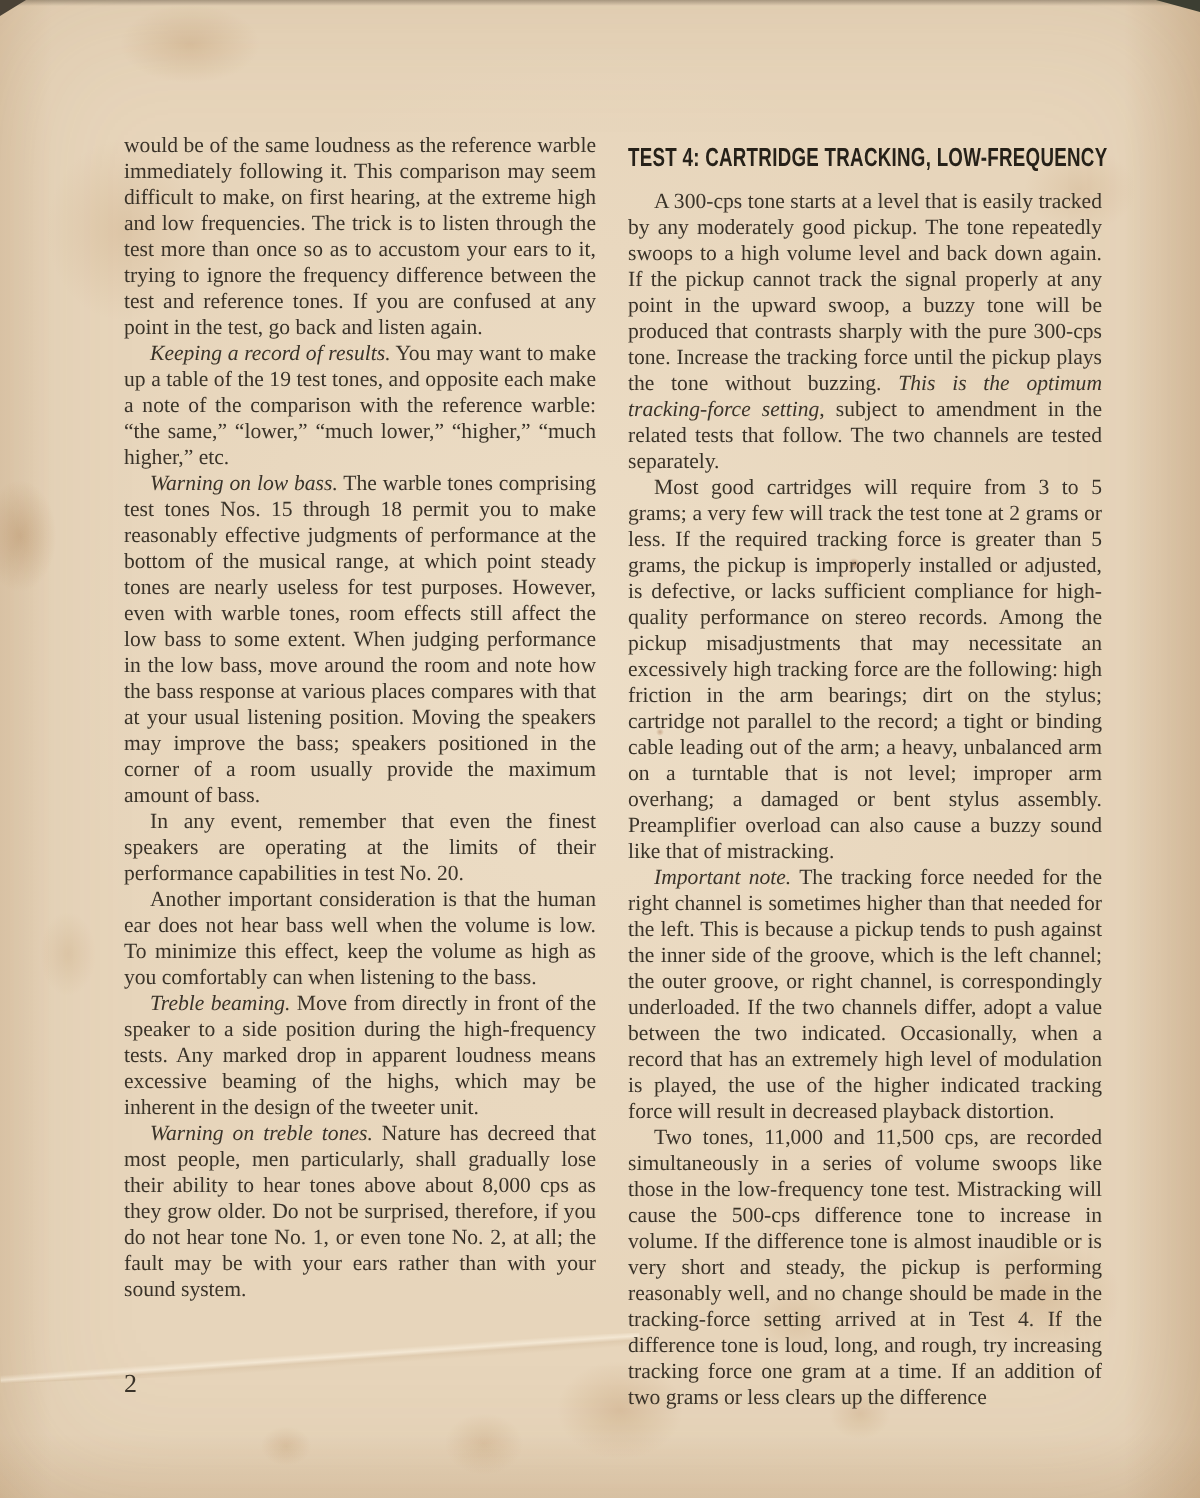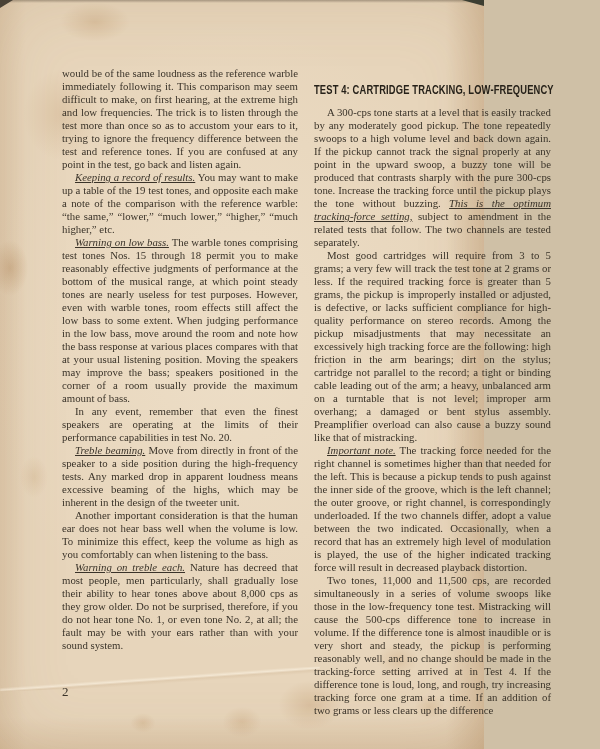--- a/index.html
+++ b/index.html
@@ -9,21 +9,21 @@
   }
   * { margin: 0; padding: 0; box-sizing: border-box; }
   html, body { width: 600px; height: 749px; }
   body {
     font-family: "Liberation Serif", "DejaVu Serif", serif;
     background: #cfc0a6;
     overflow: hidden;
   }
   .page {
     position: relative;
-    width: 484px;
+    width: 600px;
     height: 749px;
     background-color: var(--paper);
     background-image:
       linear-gradient(180deg, rgba(92,82,66,0.45) 0px, rgba(92,82,66,0) 3px),
       linear-gradient(270deg, rgba(176,136,92,0.30) 0px, rgba(176,136,92,0) 38px),
       linear-gradient(90deg, rgba(176,136,92,0.16) 0px, rgba(176,136,92,0) 26px),
       linear-gradient(0deg, rgba(176,136,92,0.18) 0px, rgba(176,136,92,0) 32px),
       radial-gradient(ellipse 50px 28px at 95px 22px, rgba(186,144,96,0.30), rgba(186,144,96,0) 70%),
       radial-gradient(ellipse 55px 65px at 62px 115px, rgba(186,144,96,0.22), rgba(186,144,96,0) 70%),
       radial-gradient(ellipse 26px 40px at 10px 268px, rgba(170,124,76,0.35), rgba(170,124,76,0) 70%),
@@ -60,32 +60,32 @@
     top: 67px;
     color: var(--ink);
     font-size: 10.8px;
     line-height: 13px;
     text-align: justify;
   }
   .column-left  { left: 62px;  width: 236px; }
   .column-right { left: 314px; width: 237px; }
   .para { text-align: justify; }
   .para.indent { text-indent: 13px; }
-  .para em { font-style: italic; text-decoration: underline; }
+  .para em { font-style: italic; }
   .heading {
     font-family: "Liberation Sans", sans-serif;
     font-weight: 700;
     font-size: 13px;
     line-height: 14px;
     color: var(--heading_ink);
     margin: 17px 0 9px 0;
     white-space: nowrap;
     overflow: visible;
   }
-  .heading:first-child { margin-top: 16px; }
+  .heading:first-child { margin-top: 5px; }
   .heading-inner {
     display: inline-block;
     transform: scaleX(0.72);
     transform-origin: 0 50%;
     letter-spacing: 0.2px;
   }
   .page-number {
     position: absolute;
     left: 62px;
     top: 684px;
@@ -99,23 +99,23 @@
 <div class="page">
   <div class="corner-tl"></div>
   <div class="corner-tr"></div>
   <div class="crease"></div>
 
   <div class="column column-left">
       <p class="para"><span>would be of the same loudness as the reference warble immediately following it. This comparison may seem difficult to make, on first hearing, at the extreme high and low frequencies. The trick is to listen through the test more than once so as to accustom your ears to it, trying to ignore the frequency difference between the test and reference tones. If you are confused at any point in the test, go back and listen again.</span></p>
       <p class="para indent"><em>Keeping a record of results.</em><span> You may want to make up a table of the 19 test tones, and opposite each make a note of the comparison with the reference warble: “the same,” “lower,” “much lower,” “higher,” “much higher,” etc.</span></p>
       <p class="para indent"><em>Warning on low bass.</em><span> The warble tones comprising test tones Nos. 15 through 18 permit you to make reasonably effective judgments of performance at the bottom of the musical range, at which point steady tones are nearly useless for test purposes. However, even with warble tones, room effects still affect the low bass to some extent. When judging performance in the low bass, move around the room and note how the bass response at various places compares with that at your usual listening position. Moving the speakers may improve the bass; speakers positioned in the corner of a room usually provide the maximum amount of bass.</span></p>
       <p class="para indent"><span>In any event, remember that even the finest speakers are operating at the limits of their performance capabilities in test No. 20.</span></p>
+      <p class="para indent"><span>Another important consideration is that the human ear does not hear bass well when the volume is low. To minimize this effect, keep the volume as high as you comfortably can when listening to the bass.</span></p>
       <p class="para indent"><em>Treble beaming.</em><span> Move from directly in front of the speaker to a side position during the high-frequency tests. Any marked drop in apparent loudness means excessive beaming of the highs, which may be inherent in the design of the tweeter unit.</span></p>
-      <p class="para indent"><span>Another important consideration is that the human ear does not hear bass well when the volume is low. To minimize this effect, keep the volume as high as you comfortably can when listening to the bass.</span></p>
-      <p class="para indent"><em>Warning on treble each.</em><span> Nature has decreed that most people, men particularly, shall gradually lose their ability to hear tones above about 8,000 cps as they grow older. Do not be surprised, therefore, if you do not hear tone No. 1, or even tone No. 2, at all; the fault may be with your ears rather than with your sound system.</span></p>
+      <p class="para indent"><em>Warning on treble tones.</em><span> Nature has decreed that most people, men particularly, shall gradually lose their ability to hear tones above about 8,000 cps as they grow older. Do not be surprised, therefore, if you do not hear tone No. 1, or even tone No. 2, at all; the fault may be with your ears rather than with your sound system.</span></p>
     </div>
   <div class="column column-right">
       <h2 class="heading"><span class="heading-inner">TEST 4: CARTRIDGE TRACKING, LOW-FREQUENCY</span></h2>
       <p class="para indent"><span>A 300-cps tone starts at a level that is easily tracked by any moderately good pickup. The tone repeatedly swoops to a high volume level and back down again. If the pickup cannot track the signal properly at any point in the upward swoop, a buzzy tone will be produced that contrasts sharply with the pure 300-cps tone. Increase the tracking force until the pickup plays the tone without buzzing. </span><em>This is the optimum tracking-force setting,</em><span> subject to amendment in the related tests that follow. The two channels are tested separately.</span></p>
       <p class="para indent"><span>Most good cartridges will require from 3 to 5 grams; a very few will track the test tone at 2 grams or less. If the required tracking force is greater than 5 grams, the pickup is improperly installed or adjusted, is defective, or lacks sufficient compliance for high-quality performance on stereo records. Among the pickup misadjustments that may necessitate an excessively high tracking force are the following: high friction in the arm bearings; dirt on the stylus; cartridge not parallel to the record; a tight or binding cable leading out of the arm; a heavy, unbalanced arm on a turntable that is not level; improper arm overhang; a damaged or bent stylus assembly. Preamplifier overload can also cause a buzzy sound like that of mistracking.</span></p>
       <p class="para indent"><em>Important note.</em><span> The tracking force needed for the right channel is sometimes higher than that needed for the left. This is because a pickup tends to push against the inner side of the groove, which is the left channel; the outer groove, or right channel, is correspondingly underloaded. If the two channels differ, adopt a value between the two indicated. Occasionally, when a record that has an extremely high level of modulation is played, the use of the higher indicated tracking force will result in decreased playback distortion.</span></p>
       <p class="para indent"><span>Two tones, 11,000 and 11,500 cps, are recorded simultaneously in a series of volume swoops like those in the low-frequency tone test. Mistracking will cause the 500-cps difference tone to increase in volume. If the difference tone is almost inaudible or is very short and steady, the pickup is performing reasonably well, and no change should be made in the tracking-force setting arrived at in Test 4. If the difference tone is loud, long, and rough, try increasing tracking force one gram at a time. If an addition of two grams or less clears up the difference</span></p>
     </div>
 
   <div class="page-number">2</div>

